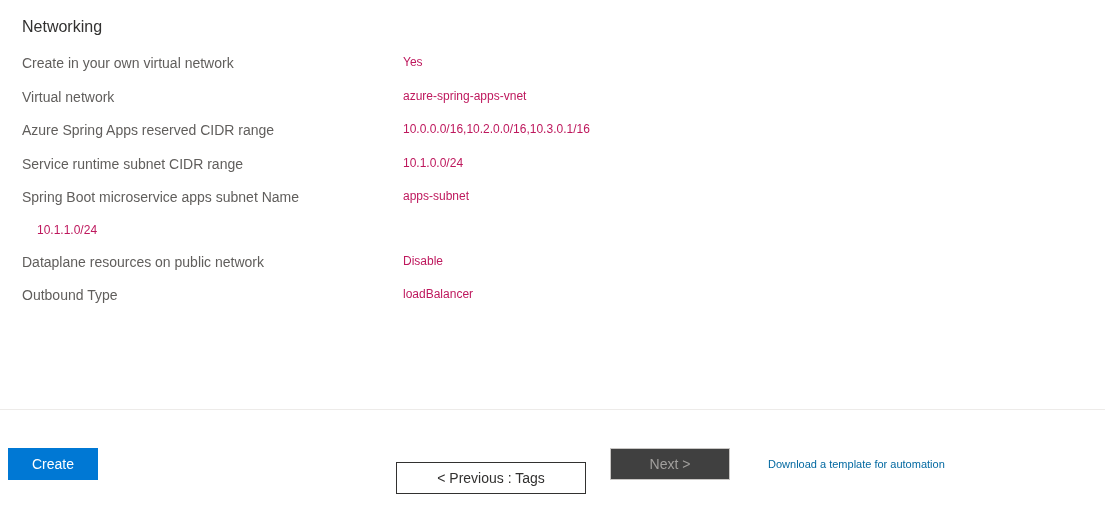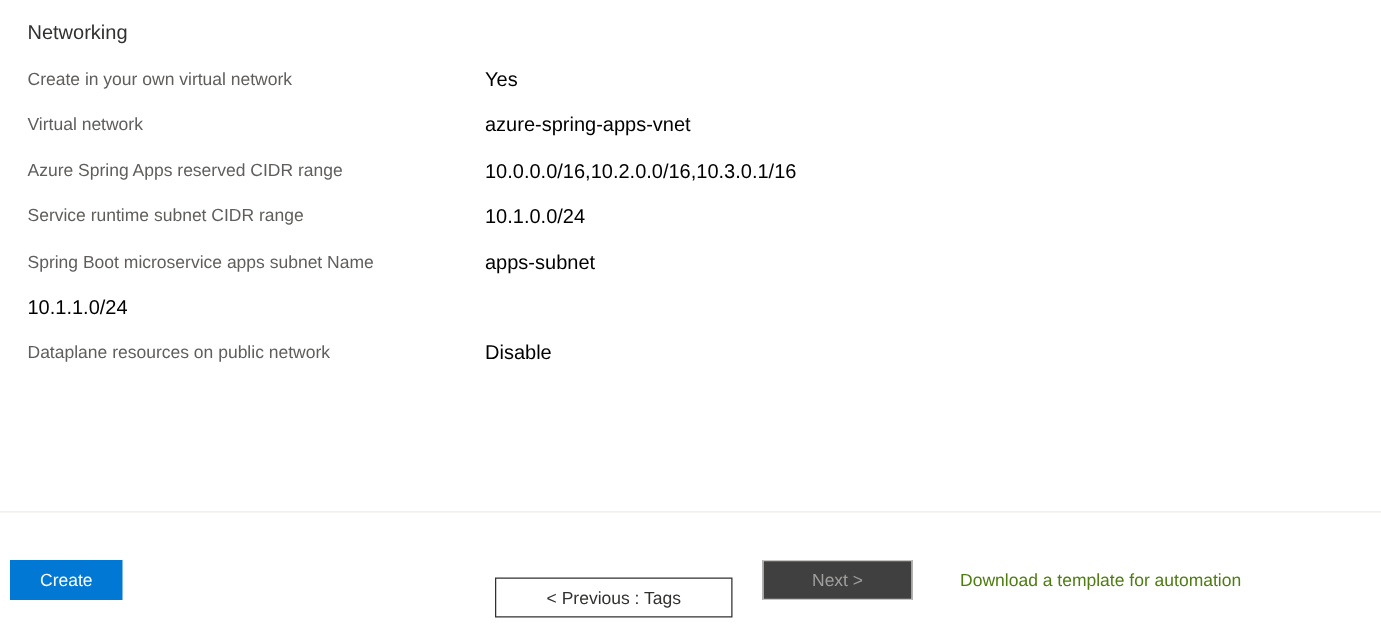--- a/index.html
+++ b/index.html
@@ -32,22 +32,23 @@
       line-height: 1.4;
     }
     .field-label {
       width: 366px;
       flex: 0 0 366px;
       color: #605e5c;
       font-size: 14px;
       padding-right: 20px;
     }
     .field-value {
-      color: #000000;
-      font-size: 16px;
+      color: #be185d;
+      font-size: 12px;
+      margin-left: 15px;
     }
     .footer {
       position: absolute;
       bottom: 0;
       left: 0;
       right: 0;
       border-top: 1px solid #edebe9;
       padding: 24px 8px 18px 8px;
       display: flex;
       align-items: center;
@@ -77,23 +78,23 @@
       font-weight: 400;
       margin-top: 28px;
     }
     .btn-disabled {
       background: #404040;
       color: #a19f9d;
       border: 1px solid #c8c6c4;
       font-weight: 400;
     }
     .link {
-      color: #4d7c0f;
+      color: #0369a1;
       text-decoration: none;
-      font-size: 14px;
+      font-size: 11px;
       cursor: pointer;
     }
     .spacer-1 {
       width: 298px;
       flex: 0 0 298px;
     }
     .gap {
       width: 24px;
       flex: 0 0 24px;
     }
@@ -131,20 +132,24 @@
     <div class="field-label">Spring Boot microservice apps subnet Name</div>
     <div class="field-value">apps-subnet</div>
   </div>
   <div class="field-row">
     <div class="field-value">10.1.1.0/24</div>
   </div>
   <div class="field-row">
     <div class="field-label">Dataplane resources on public network</div>
     <div class="field-value">Disable</div>
   </div>
+  <div class="field-row">
+    <div class="field-label">Outbound Type</div>
+    <div class="field-value">loadBalancer</div>
+  </div>
 </div>
 
 <div class="footer">
   <button class="btn btn-primary">Create</button>
   <div class="spacer-1"></div>
   <button class="btn btn-secondary" style="min-width:190px;">&lt; Previous : Tags</button>
   <div class="gap"></div>
   <button class="btn btn-disabled">Next &gt;</button>
   <div class="gap-lg"></div>
   <a class="link">Download a template for automation</a>

